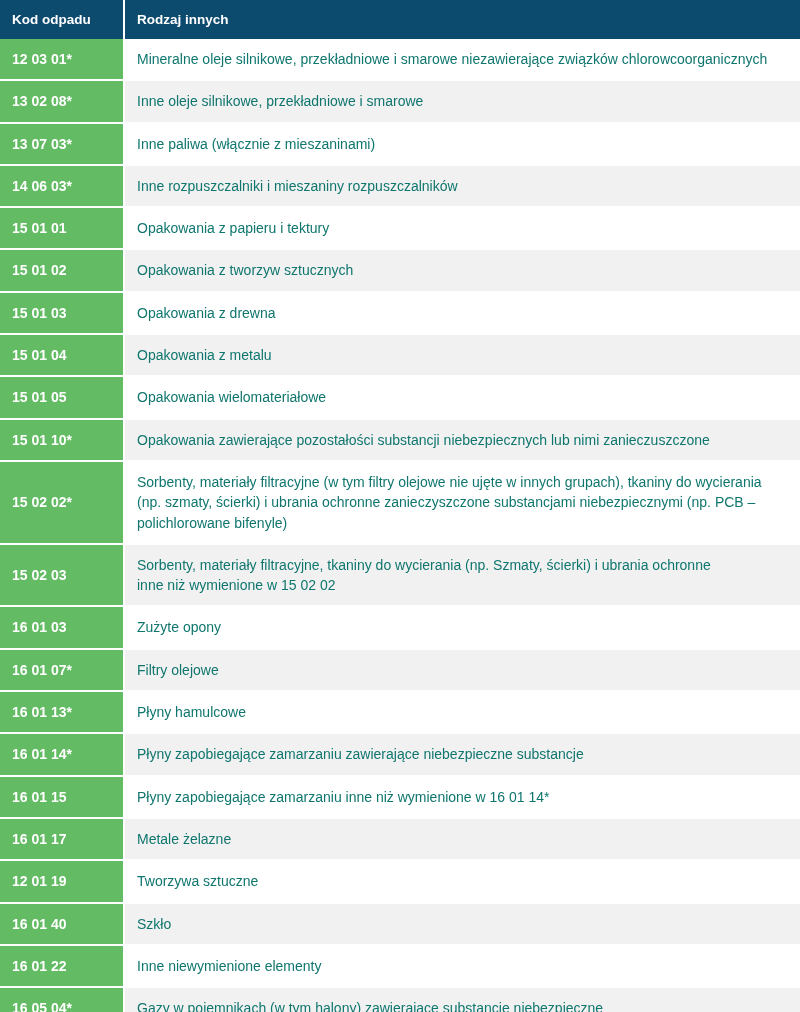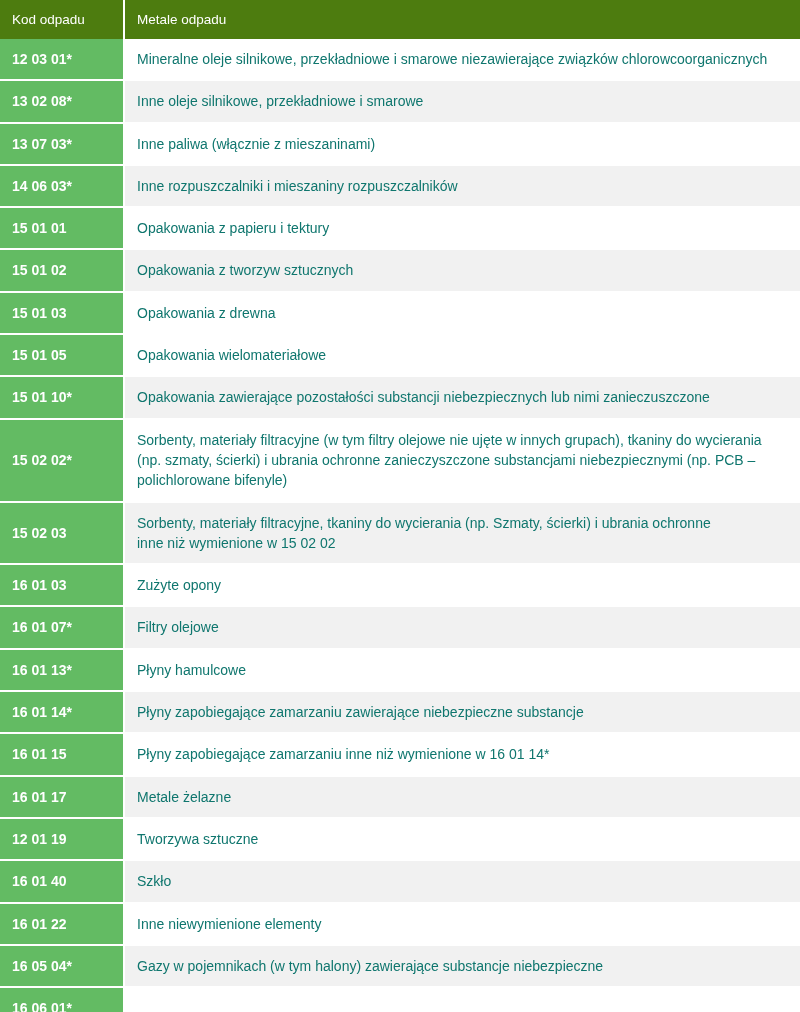--- a/index.html
+++ b/index.html
@@ -14,24 +14,24 @@
   }
   .waste-table {
     width: 800px;
     border-collapse: collapse;
     table-layout: fixed;
   }
   .waste-table col.col-code { width: 124px; }
   .waste-table col.col-desc { width: 676px; }
 
   .waste-table th {
-    background: #4d7c0f;
+    background: #0c4a6e;
     color: #ffffff;
     font-size: 13.5px;
-    font-weight: normal;
+    font-weight: bold;
     text-align: left;
     padding: 12px 16px 12px 12px;
     vertical-align: middle;
     border: none;
   }
   .waste-table th.code-head {
     border-right: 2px solid #ffffff;
   }
 
   .waste-table td {
@@ -69,21 +69,21 @@
 <body>
 
 <table class="waste-table">
   <colgroup>
     <col class="col-code">
     <col class="col-desc">
   </colgroup>
   <thead>
     <tr>
       <th class="code-head">Kod odpadu</th>
-      <th>Metale odpadu</th>
+      <th>Rodzaj innych</th>
     </tr>
   </thead>
   <tbody id="table-body">
       <tr class="">
         <td class="code">12 03 01*</td>
         <td class="desc">
           <span class="line">Mineralne oleje silnikowe, przekładniowe i smarowe niezawierające związków chlorowcoorganicznych</span>
         </td>
       </tr>
       <tr class="alt">
@@ -115,20 +115,26 @@
         <td class="desc">
           <span class="line">Opakowania z tworzyw sztucznych</span>
         </td>
       </tr>
       <tr class="">
         <td class="code">15 01 03</td>
         <td class="desc">
           <span class="line">Opakowania z drewna</span>
         </td>
       </tr>
+      <tr class="alt">
+        <td class="code">15 01 04</td>
+        <td class="desc">
+          <span class="line">Opakowania z metalu</span>
+        </td>
+      </tr>
       <tr class="">
         <td class="code">15 01 05</td>
         <td class="desc">
           <span class="line">Opakowania wielomateriałowe</span>
         </td>
       </tr>
       <tr class="alt">
         <td class="code">15 01 10*</td>
         <td class="desc">
           <span class="line">Opakowania zawierające pozostałości substancji niebezpiecznych lub nimi zanieczuszczone</span>

